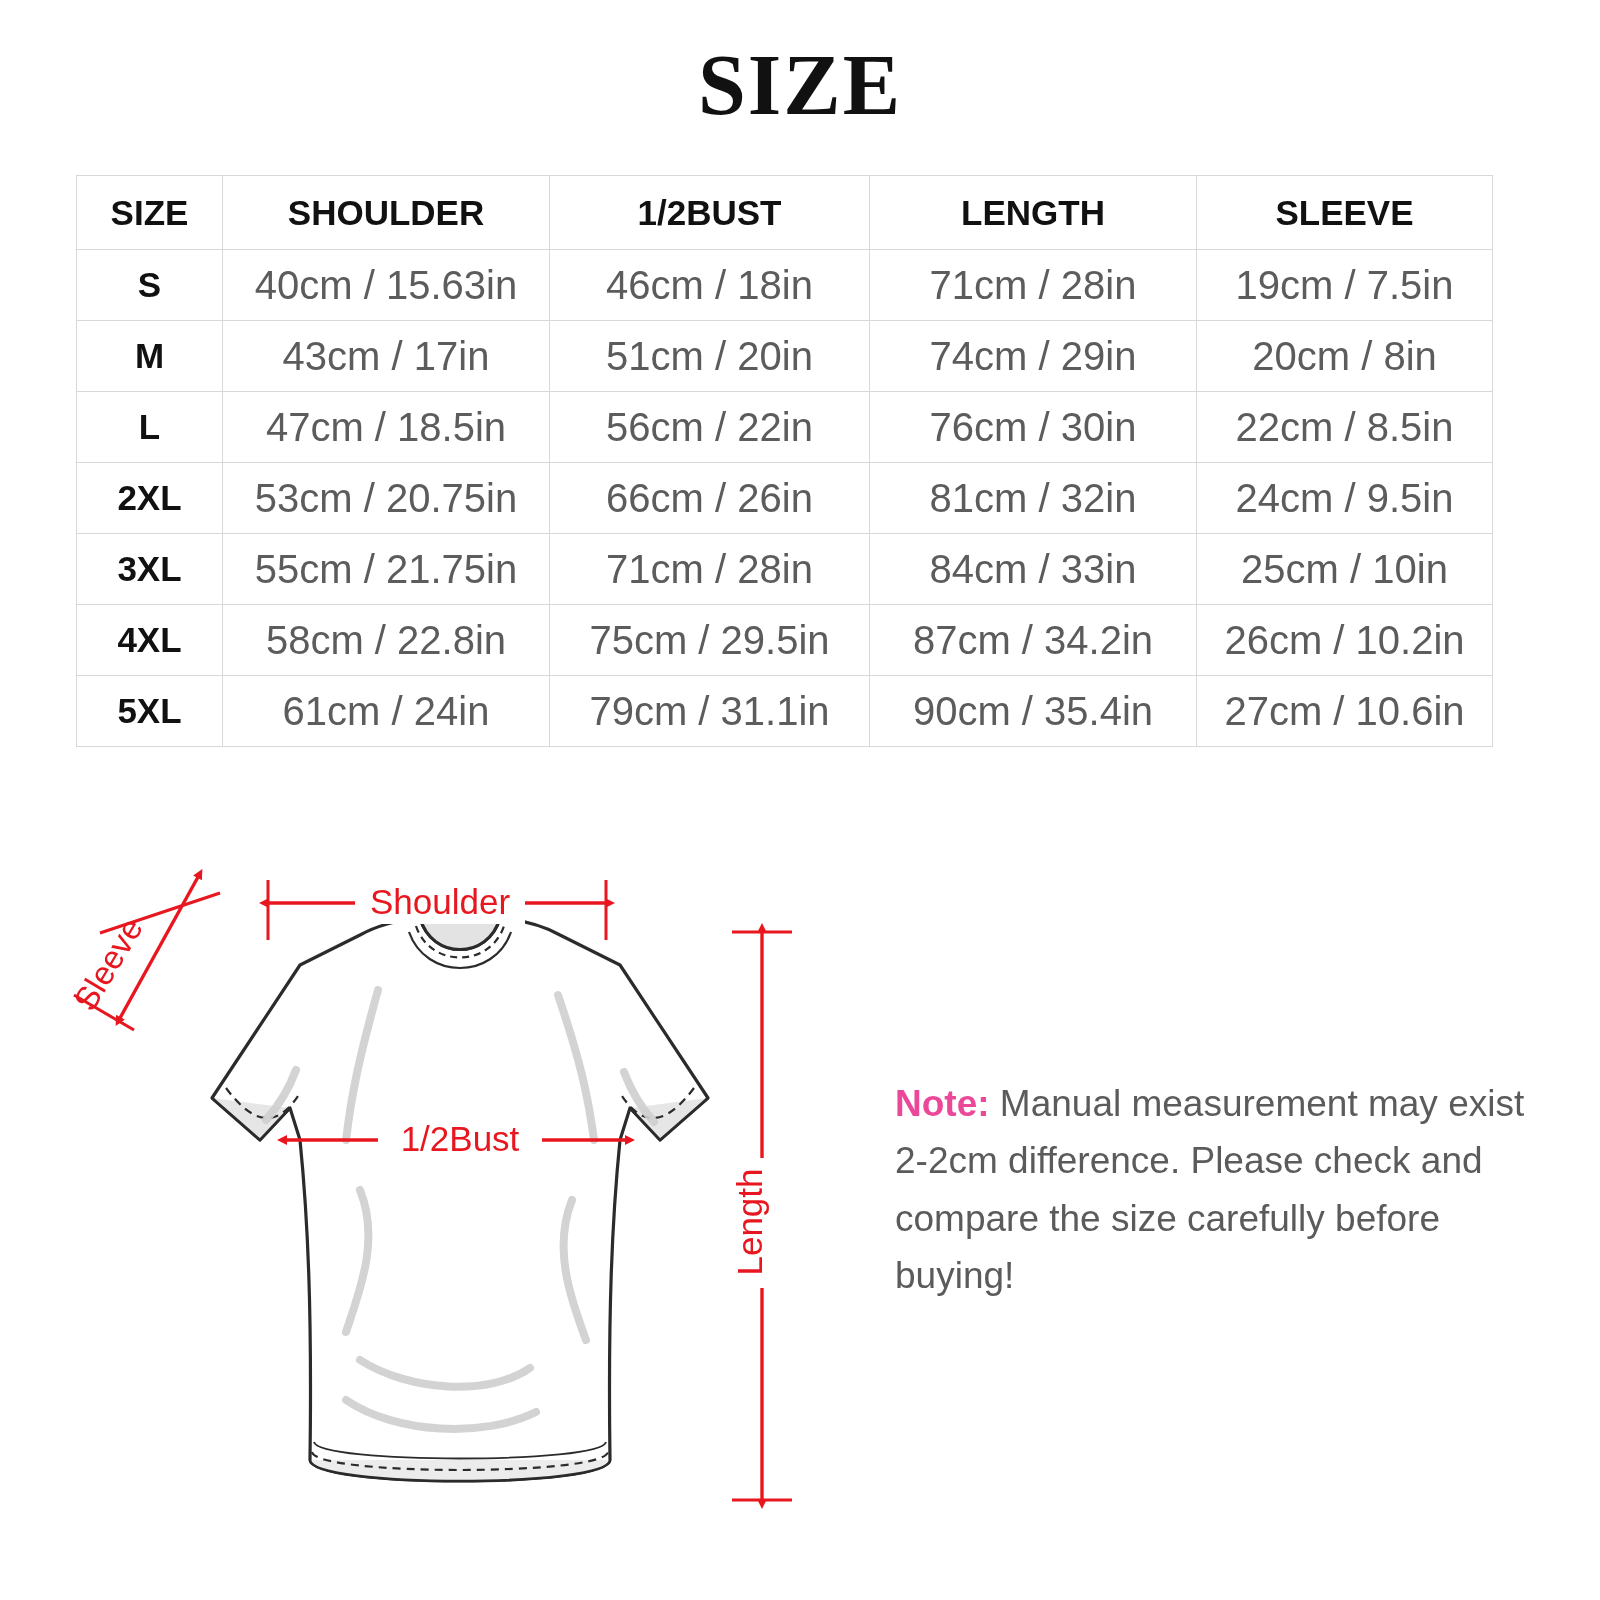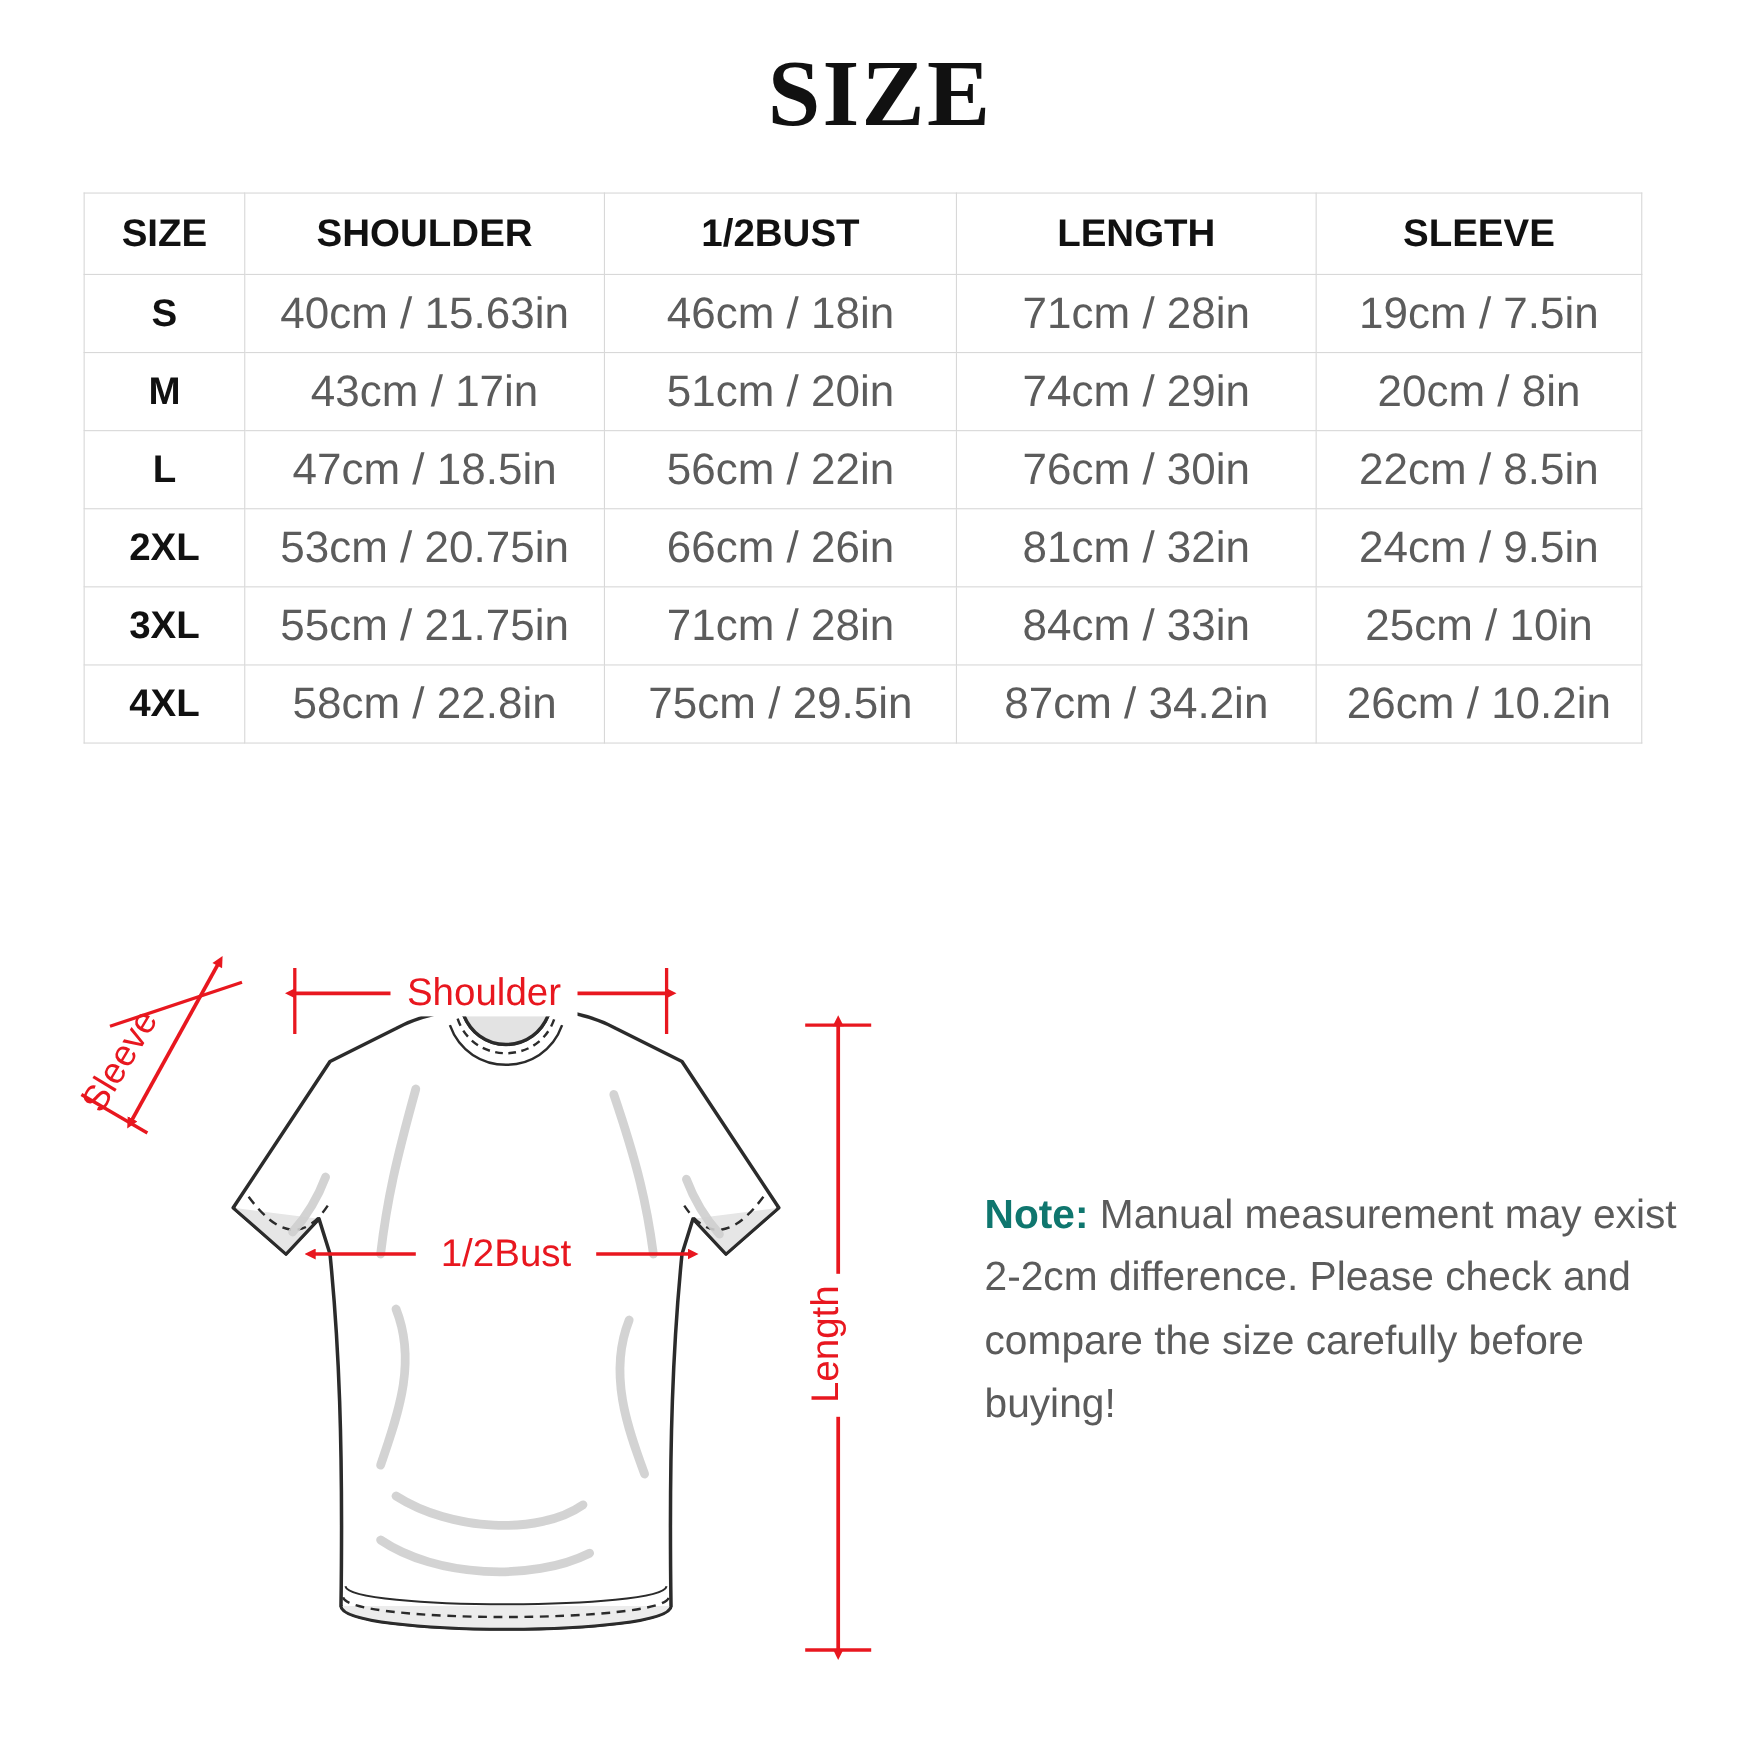--- a/index.html
+++ b/index.html
@@ -77,21 +77,21 @@
   
   .note {
     position: absolute;
     left: 895px;
     top: 1075px;
     width: 650px;
     font-size: 37px;
     line-height: 1.55;
     color: #5b5b5b;
   }
-  .note b { color: #0f766e; font-weight: 700; }
+  .note b { color: #ec4899; font-weight: 700; }
 </style>
 </head>
 <body>
 
 <h1 id="page-title">SIZE</h1>
 
 <div class="table-wrap">
   <table class="size-table">
     <colgroup>
       <col class="c-size">
@@ -144,20 +144,27 @@
         <td>71cm / 28in</td>
         <td>84cm / 33in</td>
         <td>25cm / 10in</td>
       </tr>
       <tr>
         <td class="size-col">4XL</td>
         <td>58cm / 22.8in</td>
         <td>75cm / 29.5in</td>
         <td>87cm / 34.2in</td>
         <td>26cm / 10.2in</td>
+      </tr>
+      <tr>
+        <td class="size-col">5XL</td>
+        <td>61cm / 24in</td>
+        <td>79cm / 31.1in</td>
+        <td>90cm / 35.4in</td>
+        <td>27cm / 10.6in</td>
       </tr>
     </tbody>
   </table>
 </div>
 
 <div class="diagram">
   <svg width="800" height="720" viewBox="0 0 800 720" xmlns="http://www.w3.org/2000/svg">
     <defs>
       <marker id="arrL" markerWidth="12" markerHeight="12" refX="9" refY="5" orient="auto" markerUnits="userSpaceOnUse">
         <path d="M10,0 L0,5 L10,10 z" fill="#e8171f"></path>

